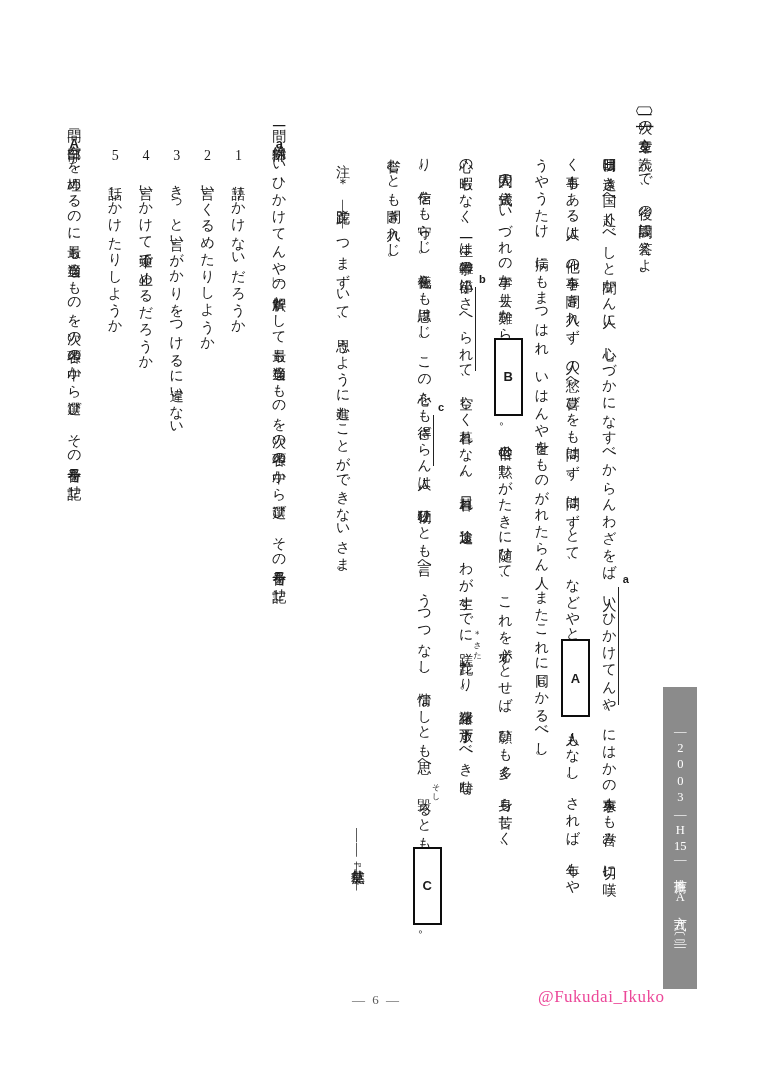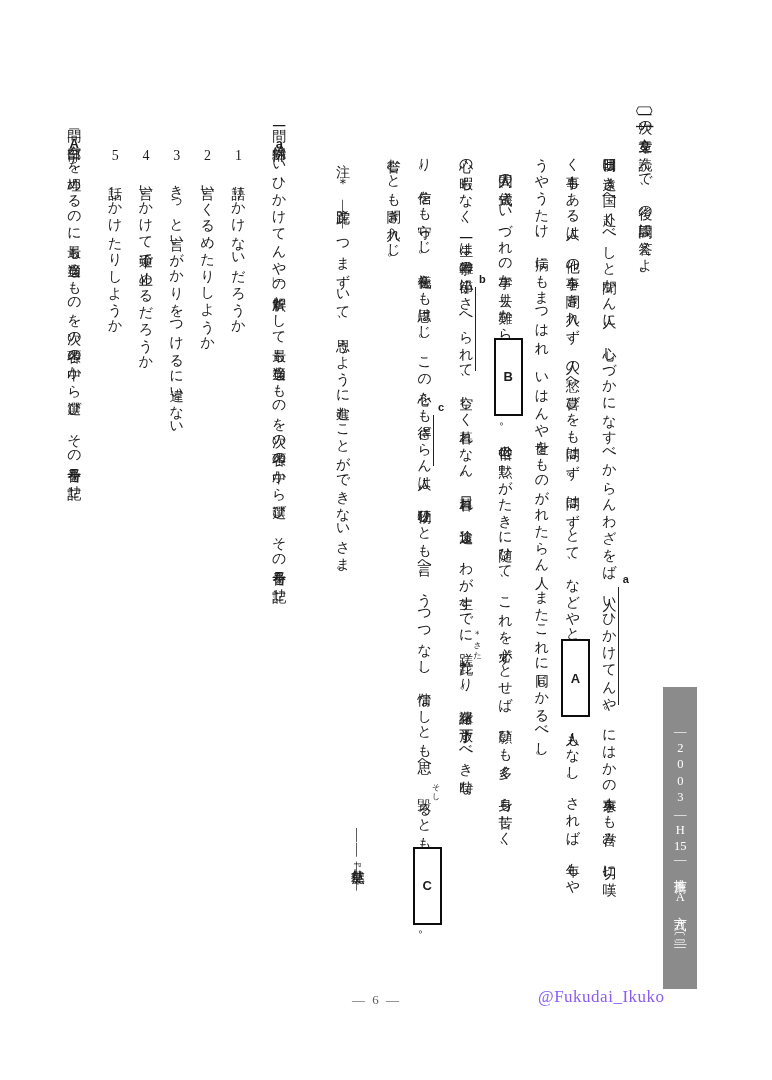--- a/index.html
+++ b/index.html
@@ -35,21 +35,21 @@
   rt{font-size:8px;letter-spacing:0;}
   .star{position:absolute;right:-9px;top:-7px;writing-mode:horizontal-tb;font-size:9px;}
   
   .side-badge{position:absolute;top:687px;right:75px;width:34px;height:302px;
               background:#8b8b8b;color:#ffffff;writing-mode:vertical-rl;text-orientation:upright;
               display:flex;align-items:center;justify-content:center;
               font-size:12.5px;letter-spacing:2.5px;line-height:1;}
   .side-badge .tcy{text-combine-upright:all;}
   
   .page-number{position:absolute;top:992px;left:352px;font-size:13px;color:#5a5a5a;letter-spacing:2px;}
-  .watermark{position:absolute;top:987px;left:538px;font-size:17px;color:#8b5cf6;letter-spacing:0.5px;}
+  .watermark{position:absolute;top:987px;left:538px;font-size:17px;color:#ec4899;letter-spacing:0.5px;}
 </style>
 </head>
 <body>
 
 <div class="page">
   <div class="content">
       <div class="col instruction"><span class="marker">〔二〕</span><span>次の文章を読んで、後の設問に答えよ。</span></div>
       <div class="col passage"><span>明日は遠き国へ赴くべしと聞かん人に、心しづかになすべからんわざをば、人</span><span class="ul"><span class="ul-label">a</span>いひかけてんや</span><span>。にはかの大事をも営み、切に嘆</span></div>
       <div class="col passage"><span>く事もある人は、他の事を聞き入れず、人の愁へ喜びをも問はず。問はずとて、などやと</span><span class="blank-box">
           <span class="box-letter">A</span>

